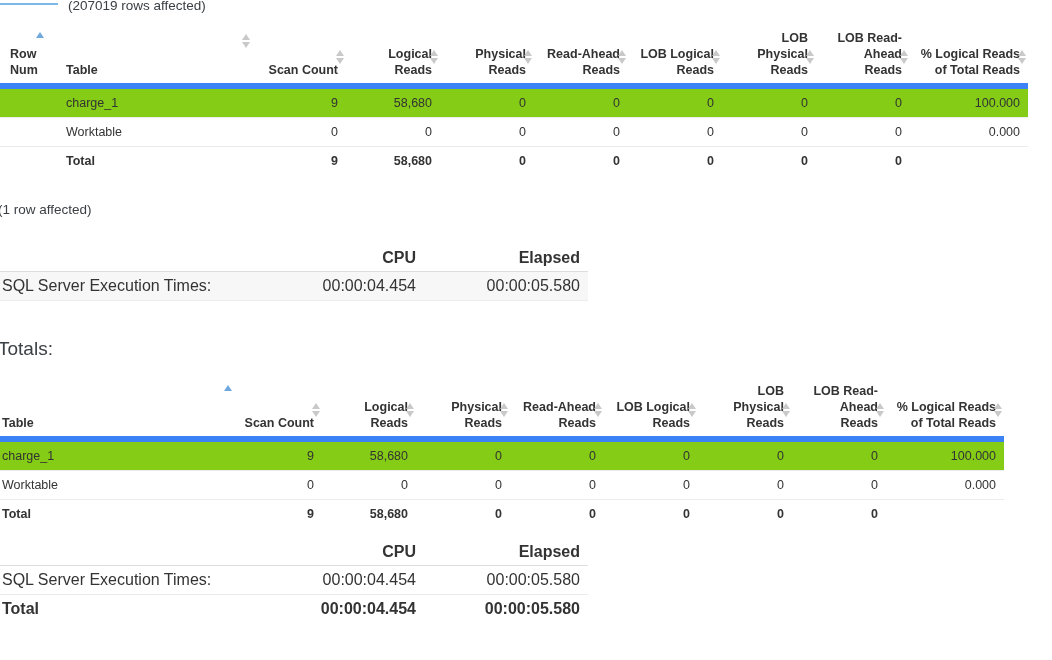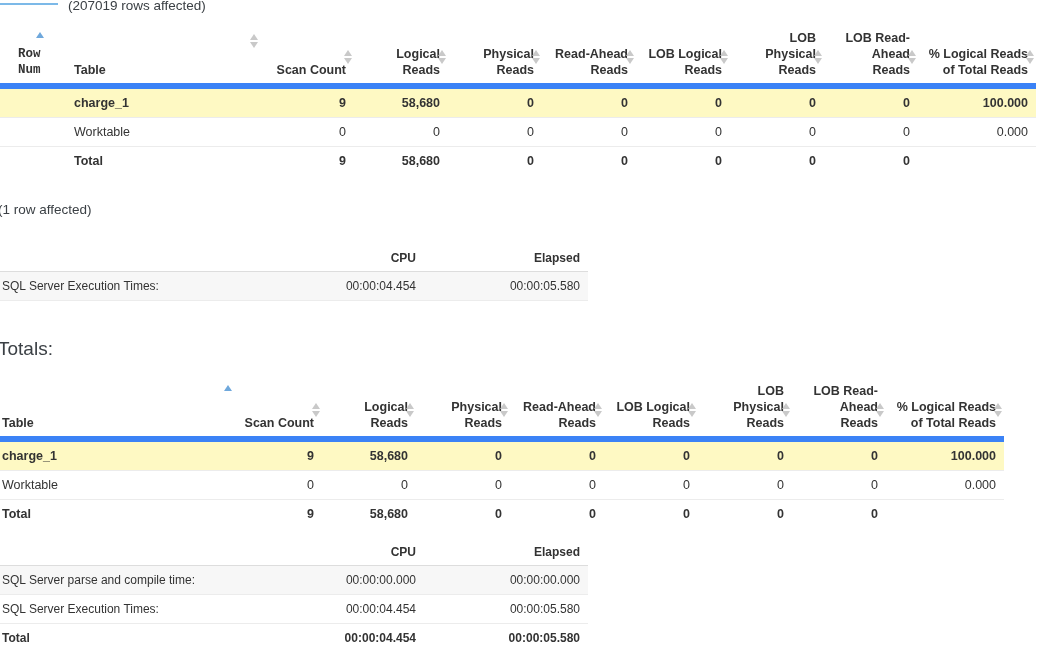--- a/index.html
+++ b/index.html
@@ -61,21 +61,21 @@
     position: relative;
     white-space: normal;
   }
   table.stats td {
     padding: 6px 8px 6px 8px;
     border-bottom: 1px solid #ececec;
     line-height: 16px;
     white-space: nowrap;
     vertical-align: middle;
   }
-  table.stats tbody tr.shaded td { background: #fef9c3; font-weight: bold; }
+  table.stats tbody tr.shaded td { background: #84cc16; }
   table.stats tbody tr.total-row td {
     font-weight: bold;
     border-bottom: none;
   }
 
   .ta-r { text-align: right; }
   .ta-l { text-align: left; }
 
   
   .sorter {
@@ -108,37 +108,37 @@
   
   .sorter.inline-top {
     position: absolute;
     right: auto;
     top: 0px;
     margin-top: 0;
   }
 
   
   #table-detail { left: 0px; top: 30px; width: 908px; }
-  #table-detail th.c-rownum { width: 40px; text-align: left; padding-left: 18px; font-family: Liberation Mono, monospace; }
+  #table-detail th.c-rownum { width: 40px; text-align: left; padding-left: 10px; }
   #table-detail th.c-table  { width: 178px; text-align: left; }
   #table-detail td.c-rownum { padding-left: 2px; }
   #table-detail td.c-table  { text-align: left; }
 
   
   #table-totals { left: 0px; top: 383px; width: 908px; }
   #table-totals th.c-table { width: 218px; text-align: left; padding-left: 2px; }
   #table-totals td.c-table { text-align: left; padding-left: 2px; }
 
   .col-num { width: 78px; }
   .col-pct { width: 102px; text-align: right; }
 
   
   table.times {
     border-collapse: collapse;
-    font-size: 12px;
+    font-size: 16px;
     color: #333333;
     table-layout: fixed;
     width: 546px;
   }
   table.times th {
     font-weight: bold;
     padding: 0 8px 5px 8px;
     border-bottom: 1px solid #dddddd;
     text-align: right;
     line-height: 16px;
@@ -410,25 +410,20 @@
 
 <table class="abs times" id="table-all-times">
   <thead>
     <tr>
       <th class="c-label"></th>
       <th class="col-time">CPU</th>
       <th class="col-time">Elapsed</th>
     </tr>
   </thead>
   <tbody>
-    <tr class="shaded">
-      <td class="c-label">SQL Server parse and compile time:</td>
-      <td>00:00:00.000</td>
-      <td>00:00:00.000</td>
-    </tr>
     <tr>
       <td class="c-label">SQL Server Execution Times:</td>
       <td>00:00:04.454</td>
       <td>00:00:05.580</td>
     </tr>
     <tr class="total-row">
       <td class="c-label">Total</td>
       <td>00:00:04.454</td>
       <td>00:00:05.580</td>
     </tr>

